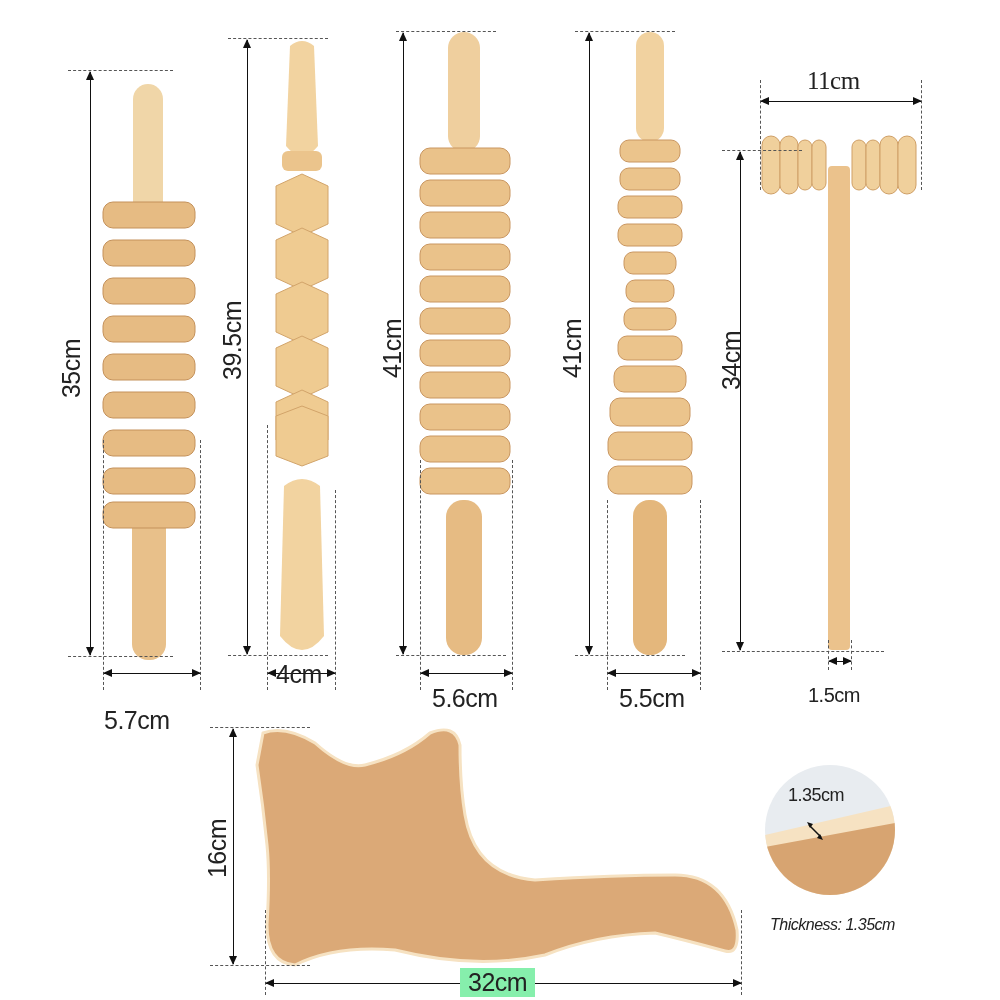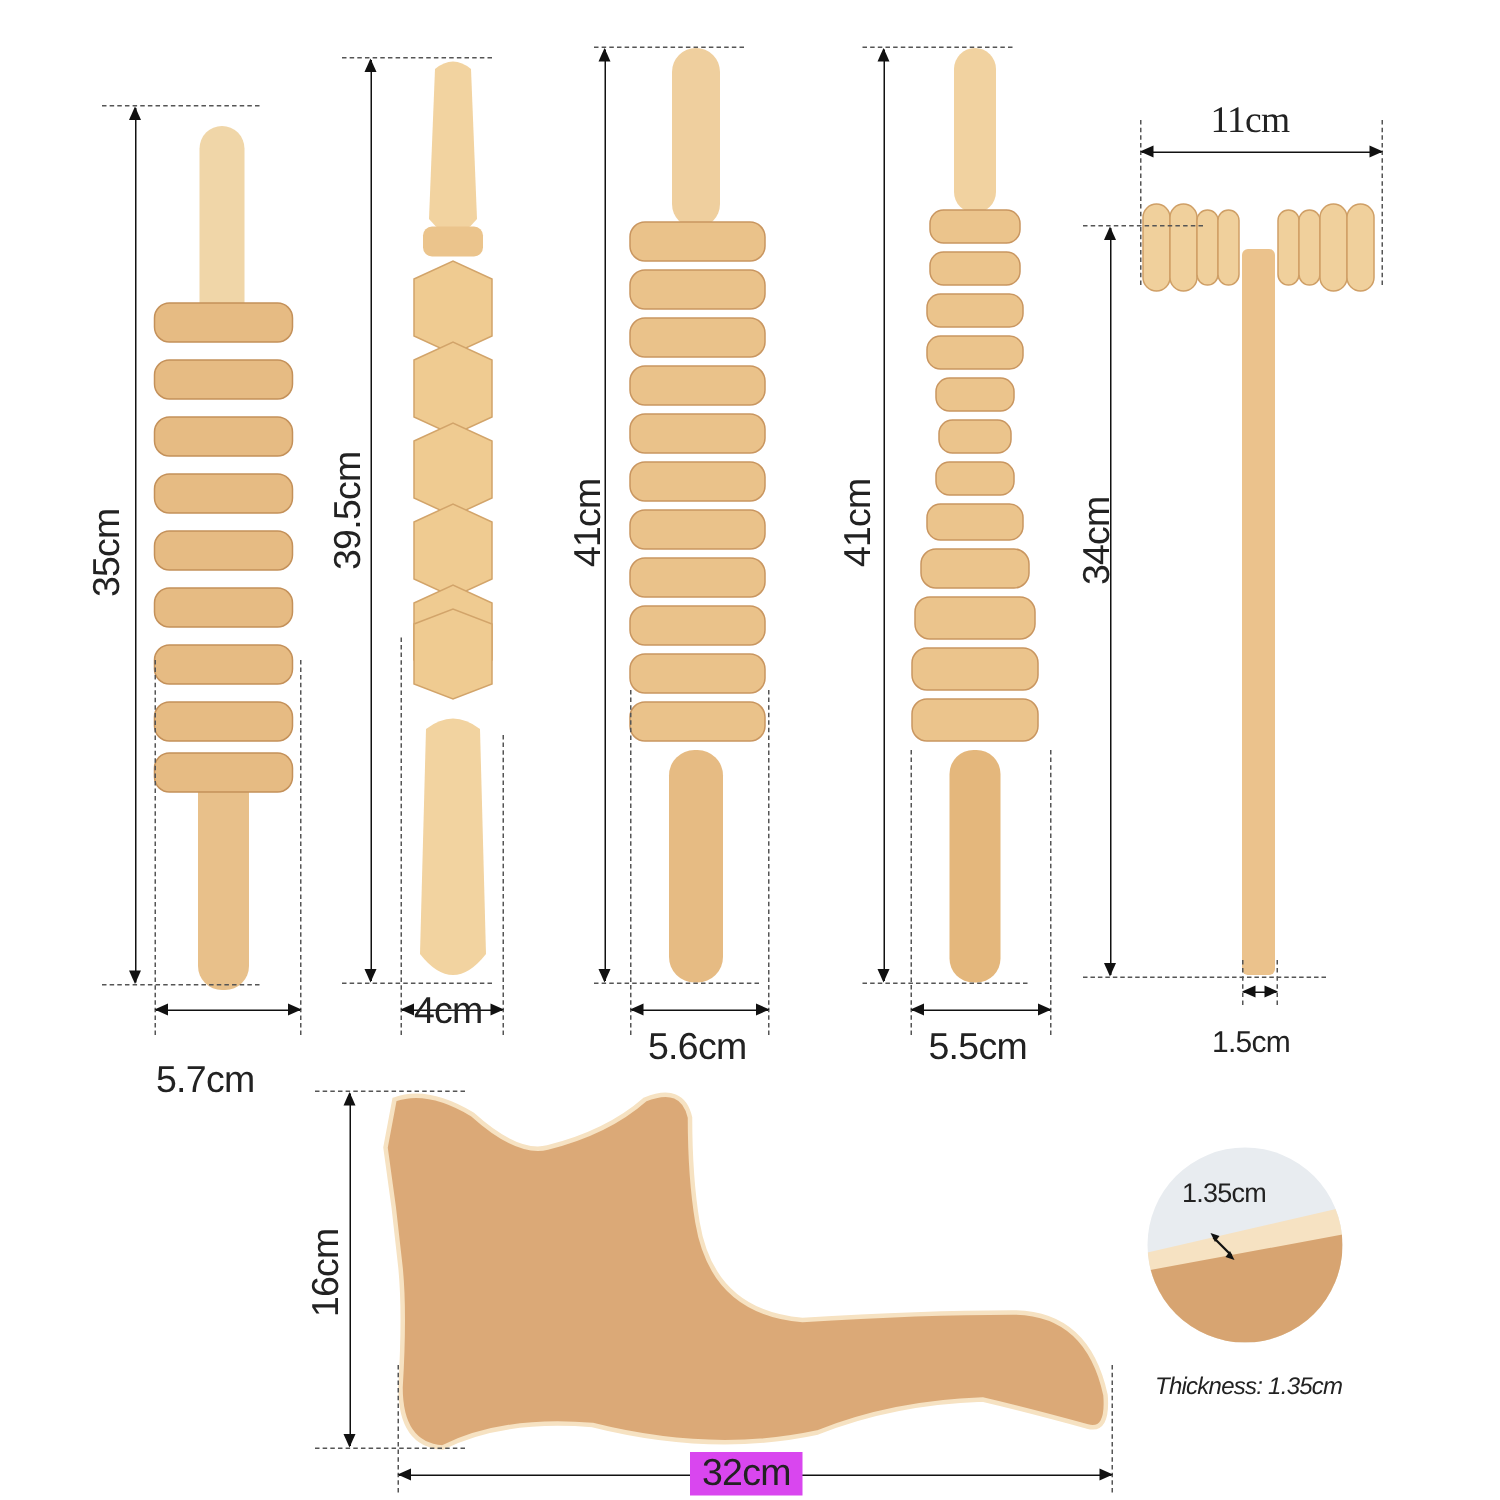--- a/index.html
+++ b/index.html
@@ -164,21 +164,21 @@
     <path d="M8 8 Q30 0 60 18 Q90 45 110 40 Q150 30 175 8 Q200 -2 205 20 Q205 60 210 90 Q220 150 280 155 Q360 150 420 150 Q470 150 482 205 Q484 230 470 226 Q430 215 400 208 Q340 210 290 230 Q220 245 140 225 Q80 220 40 240 Q12 238 12 200 Q15 150 12 120 Q8 80 2 40 Z" fill="#dba977" stroke="#f6e2c2" stroke-width="3"></path>
   </svg>
 </div>
 <div class="dash-h" style="left:210px;top:727px;width:100px;"></div>
 <div class="dash-h" style="left:210px;top:965px;width:100px;"></div>
 <div class="arr-v" style="left:233px;top:729px;height:235px;"></div>
 <div class="lbl v" style="left:188px;top:834px;">16cm</div>
 <div class="dash-v" style="left:265px;top:910px;height:85px;"></div>
 <div class="dash-v" style="left:741px;top:910px;height:85px;"></div>
 <div class="arr-h" style="left:266px;top:983px;width:475px;"></div>
-<div class="lbl" style="left:460px;top:968px;background:#d946ef;padding:0 8px;">32cm</div>
+<div class="lbl" style="left:460px;top:968px;background:#86efac;padding:0 8px;">32cm</div>
 
 <div class="abs" style="left:765px;top:765px;width:130px;height:130px;border-radius:50%;overflow:hidden;background:#e8ecf0;">
   <svg width="130" height="130">
     <polygon points="0,70 130,40 130,130 0,130" fill="#f6e2c2"></polygon>
     <polygon points="0,82 130,58 130,130 0,130" fill="#d7a471"></polygon>
     <line x1="44" y1="60" x2="56" y2="72" stroke="#111" stroke-width="1.5"></line>
     <polygon points="42,57 48,59 45,63" fill="#111"></polygon>
     <polygon points="58,75 52,73 55,69" fill="#111"></polygon>
   </svg>
 </div>

